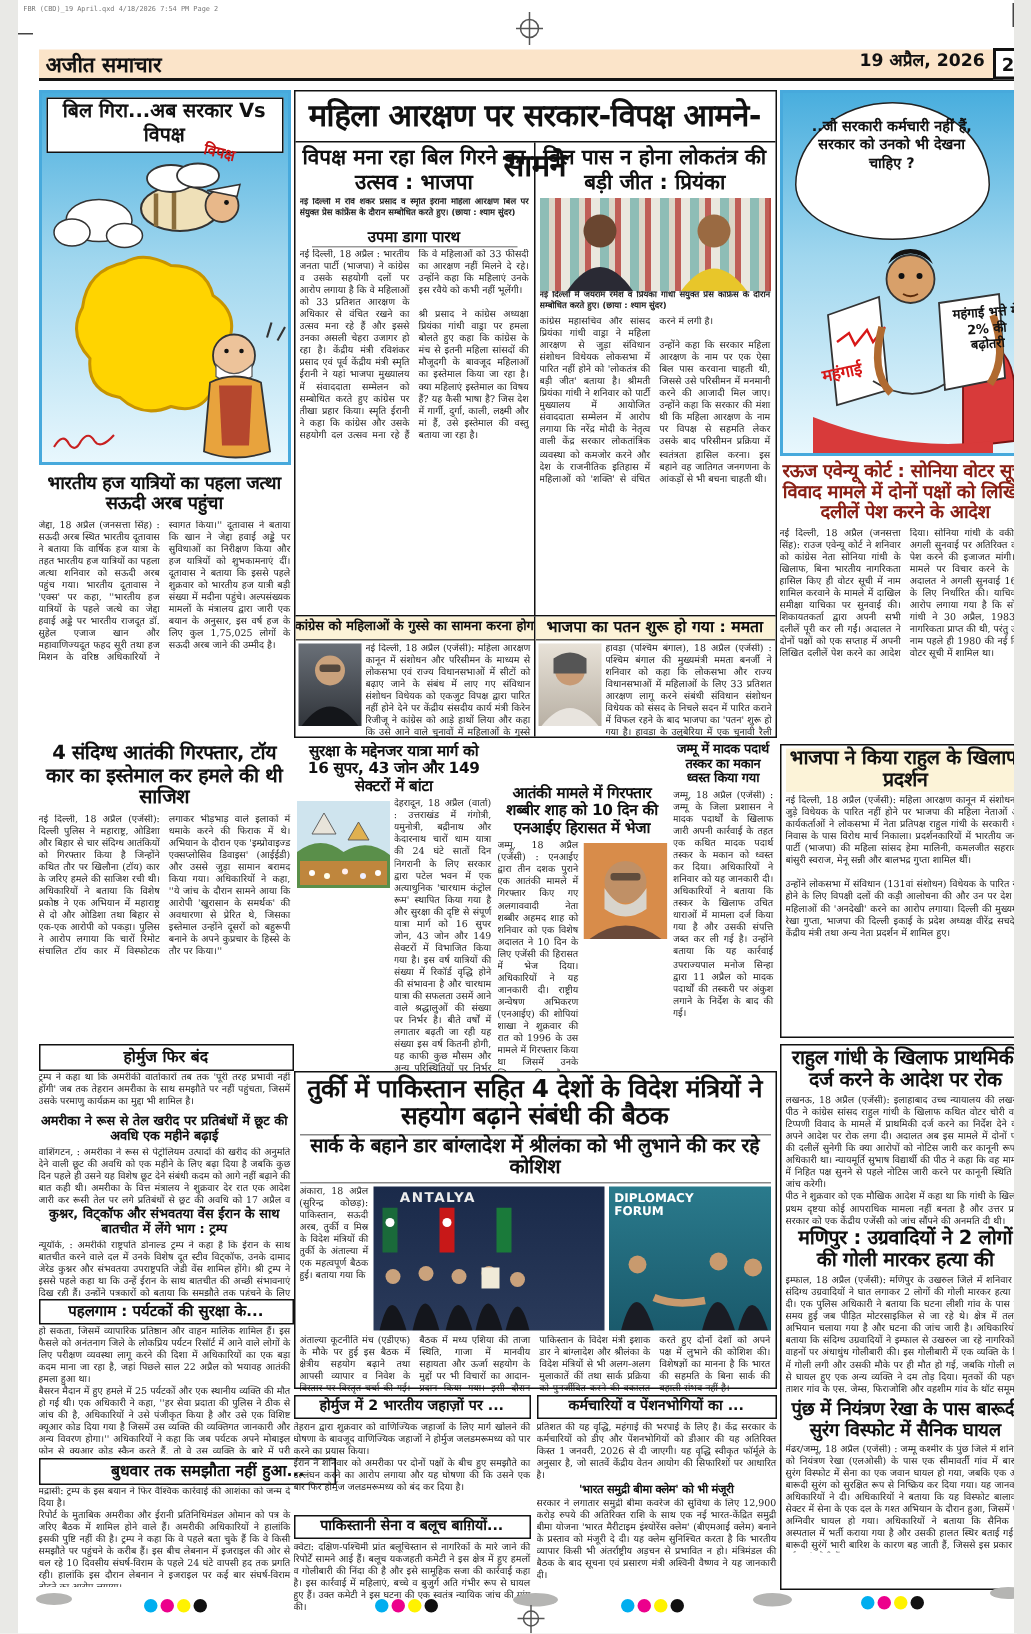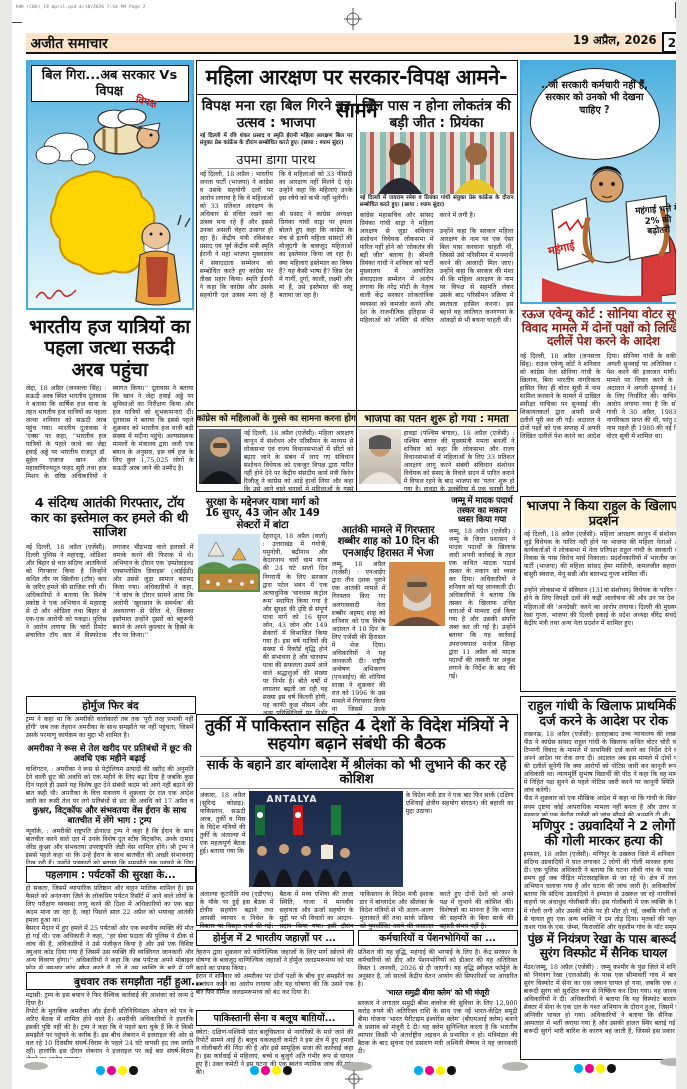--- a/index.html
+++ b/index.html
@@ -33,31 +33,31 @@
   .paper-label{position:absolute;font-weight:bold;color:#111;text-align:center;line-height:1.25;}
   
   .lead{border:1.6px solid #111;background:#fff;box-sizing:border-box;}
   .lead-hl{font-size:20.5px;font-weight:bold;text-align:center;line-height:33px;height:33px;
            border-bottom:1.6px solid #111;letter-spacing:-0.4px;}
   .lead-cols{display:flex;height:315px;justify-content:space-between;}
   .lead-col{width:50%;box-sizing:border-box;padding:2px 3px;overflow:hidden;}
   .lead-col.lft{border-right:1.4px solid #111;}
   .sub-hl{font-size:13.8px;font-weight:bold;text-align:center;line-height:1.2;height:35px;}
   .photo{position:relative;width:100%;height:62px;overflow:hidden;}
-  .byline{font-size:13px;font-weight:normal;text-align:center;border-bottom:0.6px solid #999;margin:1px 8px;}
+  .byline{font-size:10px;font-weight:bold;text-align:center;border-bottom:0.6px solid #999;margin:1px 8px;}
   .strips{display:flex;border-top:1.4px solid #111;height:80px;}
   .strip{width:50%;box-sizing:border-box;overflow:hidden;}
   .strip.lft{border-right:1.4px solid #111;}
   .strip-hl{background:#fcf3d8;font-weight:bold;text-align:center;font-size:8.6px;line-height:15px;height:15px;
             border-bottom:0.8px solid #555;overflow:hidden;white-space:nowrap;}
   .strip-hl.big{font-size:10.5px;}
   .strip-row{display:flex;gap:3px;padding:2px;}
   .portrait{flex:0 0 42px;height:55px;position:relative;overflow:hidden;}
   
-  .hl15{font-size:19px;} .hl13{font-size:13px;} .hl12{font-size:12.2px;} .hl10{font-size:10.2px;} .hl8{font-size:8.6px;}
+  .hl15{font-size:12px;} .hl13{font-size:13px;} .hl12{font-size:12.2px;} .hl10{font-size:10.2px;} .hl8{font-size:8.6px;}
   .maroon{color:#8a2015;}
   .headbar{background:#fcf3d8;}
   .brief-hl{font-weight:bold;text-align:center;line-height:1.18;}
   .boxhead{border:1.4px solid #111;font-weight:bold;text-align:center;background:#fff;overflow:hidden;}
   
   .dot{width:9px;height:9px;border-radius:50%;display:inline-block;margin-right:2px;}
   .blob{background:#b5b5b3;border-radius:50%;}
   .crosshair{stroke:#555;fill:none;}
   .cornermark{background:#444;}
 </style>
@@ -307,20 +307,36 @@
           <g fill="#caa27c">
               <circle cx="13" cy="46" r="5"></circle>
               <circle cx="35" cy="44" r="5"></circle>
               <circle cx="57" cy="46" r="5"></circle>
               <circle cx="77" cy="44" r="5"></circle>
               <circle cx="96" cy="48" r="5"></circle>
             </g>
           <rect x="72" y="40" width="12" height="14" fill="#f0ead8"></rect>
         </svg>
       </div>
+      <div style="flex:0 0 108px;position:relative;background:linear-gradient(#2a7a8c,#1a5a6c);overflow:hidden;">
+        <span class="abs" style="left:4px;top:3px;color:#fff;font-size:8px;font-weight:bold;width:70px;line-height:1.15;">DIPLOMACY FORUM</span>
+        <svg class="abs" style="left:0;top:22px;" width="108" height="74">
+          <g fill="#1a1c24">
+              <path d="M8 74 q10 -38 22 0z"></path>
+              <path d="M62 74 q10 -38 22 0z"></path>
+              <path d="M86 74 q9 -34 20 0z"></path>
+            </g>
+          <g fill="#c89a6e">
+              <circle cx="19" cy="30" r="6"></circle>
+              <circle cx="73" cy="28" r="6"></circle>
+              <circle cx="96" cy="32" r="6"></circle>
+            </g>
+          <path d="M30 52 q14 6 34 2" stroke="#c89a6e" stroke-width="5" fill="none"></path>
+        </svg>
+      </div>
       <div class="body" style="flex:1;height:96px;">के विदेश मंत्री डार ने एक बार फिर सार्क (दक्षिण एशियाई क्षेत्रीय सहयोग संगठन) की बहाली का मुद्दा उठाया।</div>
     </div>
     <div class="body four" style="height:48px;margin-top:3px;">अंताल्या कूटनीति मंच (एडीएफ) के मौके पर हुई इस बैठक में क्षेत्रीय सहयोग बढ़ाने तथा आपसी व्यापार व निवेश के विस्तार पर विस्तृत चर्चा की गई। बैठक में मध्य एशिया की ताजा स्थिति, गाजा में मानवीय सहायता और ऊर्जा सहयोग के मुद्दों पर भी विचारों का आदान-प्रदान किया गया। इसी दौरान पाकिस्तान के विदेश मंत्री इशाक डार ने बांग्लादेश और श्रीलंका के विदेश मंत्रियों से भी अलग-अलग मुलाकातें कीं तथा सार्क प्रक्रिया को पुनर्जीवित करने की वकालत करते हुए दोनों देशों को अपने पक्ष में लुभाने की कोशिश की। विशेषज्ञों का मानना है कि भारत की सहमति के बिना सार्क की बहाली संभव नहीं है।</div>
   </div>
 
   <div class="abs" style="left:184px;top:930px;width:158px;">
     <div class="boxhead" style="height:14px;font-size:9.5px;line-height:14px;">होर्मुज में 2 भारतीय जहाज़ों पर ...</div>
     <div class="body" style="height:46px;margin-top:2px;">तेहरान द्वारा शुक्रवार को वाणिज्यिक जहाजों के लिए मार्ग खोलने की घोषणा के बावजूद वाणिज्यिक जहाजों ने होर्मुज जलडमरूमध्य को पार करने का प्रयास किया।
 ईरान ने शनिवार को अमरीका पर दोनों पक्षों के बीच हुए समझौते का उल्लंघन करने का आरोप लगाया और यह घोषणा की कि उसने एक बार फिर होर्मुज जलडमरूमध्य को बंद कर दिया है।</div>
   </div>

